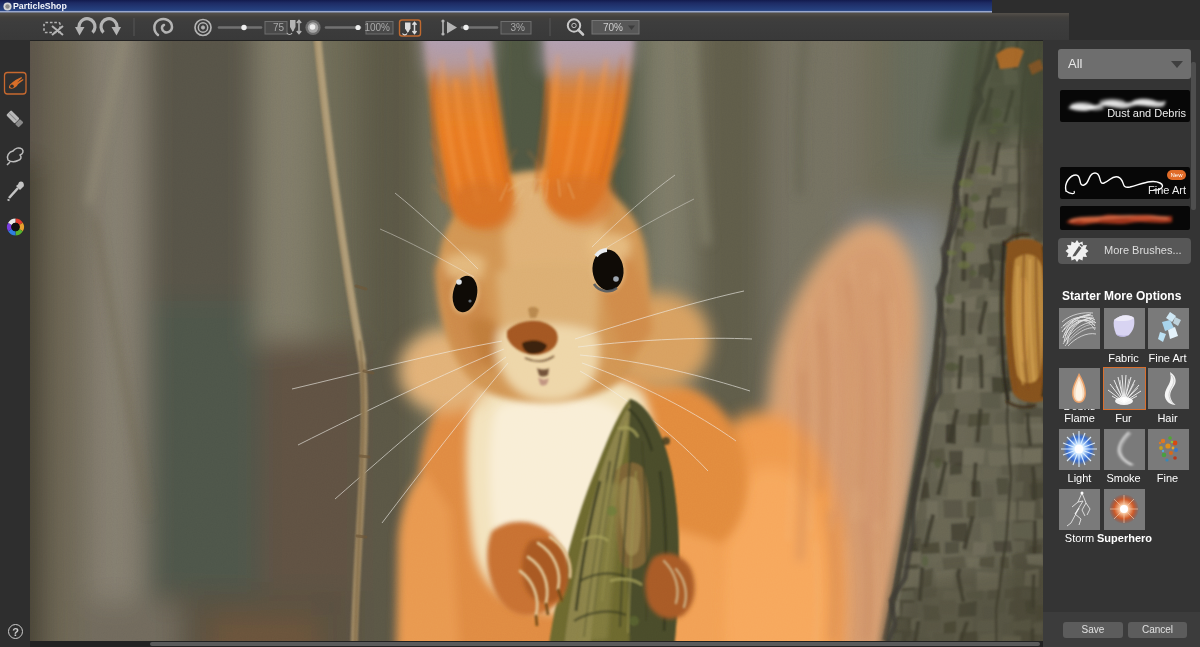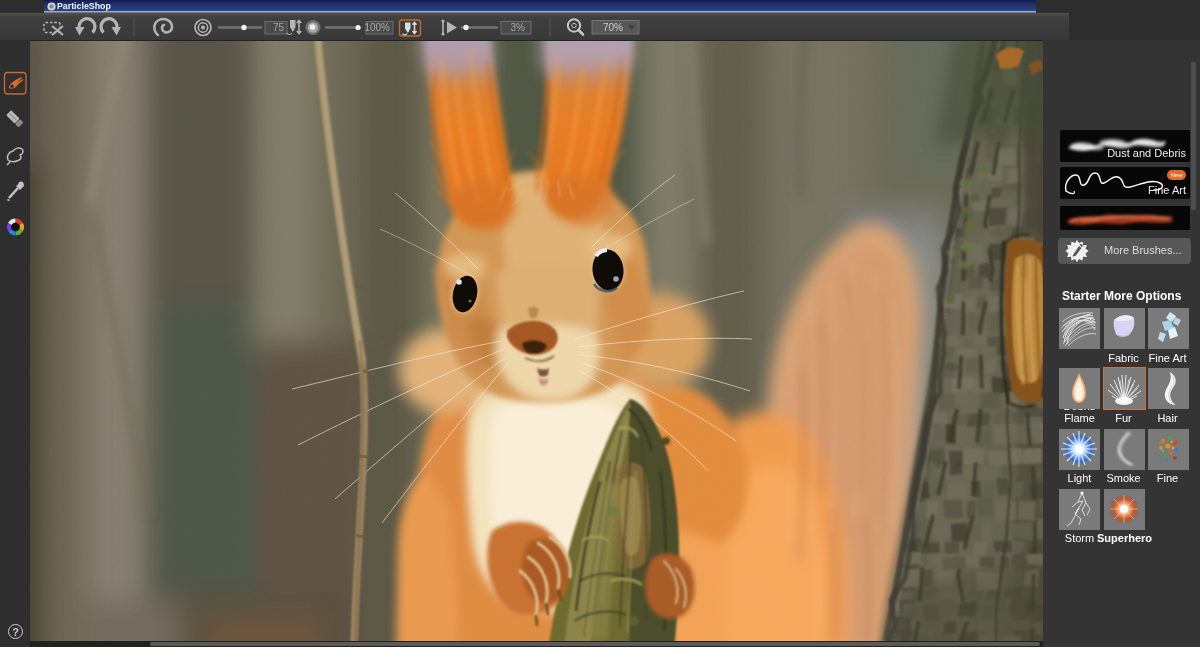--- a/index.html
+++ b/index.html
@@ -2,21 +2,21 @@
 <html><head>
 <meta charset="utf-8">
 <style>
 * { margin:0; padding:0; box-sizing:border-box; }
 html,body { width:1200px; height:647px; overflow:hidden; background:#2d2d2d;
   font-family:"Liberation Sans", sans-serif; }
 #app { position:relative; width:1200px; height:647px; }
 
 
 #titlebar { position:absolute; left:0; top:0; width:992px; height:13px;
-  background:linear-gradient(180deg, #131b4e 0px, #1d2b64 3px, #26407e 9.5px, #2c4887 10.5px, #9fadd2 11px, #93a1c6 12px, #56524a 13px);margin-left:44px; }
+  background:linear-gradient(180deg, #131b4e 0px, #1d2b64 3px, #26407e 9.5px, #2c4887 10.5px, #9fadd2 11px, #93a1c6 12px, #56524a 13px); }
 #titlebar .ticon { position:absolute; left:2.5px; top:1.5px; width:9px; height:9px; }
 #titlebar .ttext { position:absolute; left:13px; top:0px; color:#f2f4fa; font-size:9.5px;
   font-weight:bold; letter-spacing:0px; line-height:12px; font-size:8.8px;}
 
 
 #toolbar { position:absolute; left:0; top:13px; width:1069px; height:27px;
   background:linear-gradient(#54504a 0px, #42403d 4px, #3d3d3d 9px, #393939 27px); }
 #toolbar svg { margin-top:1px; }
 
 
@@ -672,21 +672,22 @@
       <path d="M7.4 4.3 A 8.6 8.6 0 0 1 0 8.6 L 0 4.3 A 4.3 4.3 0 0 0 3.7 2.1 Z" fill="#58b32e"></path>
       <path d="M0 8.6 A 8.6 8.6 0 0 1 -7.4 4.3 L -3.7 2.1 A 4.3 4.3 0 0 0 0 4.3 Z" fill="#2e7ee0"></path>
       <path d="M-7.4 4.3 A 8.6 8.6 0 0 1 -7.4 -4.3 L -3.7 -2.1 A 4.3 4.3 0 0 0 -3.7 2.1 Z" fill="#7a3ee0"></path>
       <path d="M-7.4 -4.3 A 8.6 8.6 0 0 1 0 -8.6 L 0 -4.3 A 4.3 4.3 0 0 0 -3.7 -2.1 Z" fill="#e8e8e8"></path>
       <circle r="4.2" fill="#111"></circle>
     </g>
   </svg>
   </div>
 
   <div id="rpanel">
-    <div class="bitem" id="bi1" style="top:50px;margin-top:40px;">
+    <div id="allbox">All<span class="tri"></span></div>
+    <div class="bitem" id="bi1" style="top:50px;">
       <svg width="128" height="32" viewBox="0 0 128 32">
         <defs>
             <filter id="fz1" x="-30%" y="-80%" width="160%" height="260%">
               <feGaussianBlur stdDeviation="1.6"></feGaussianBlur>
             </filter>
       </defs>
         <g filter="url(#fz1)" fill="#fff">
           <path d="M8 18 C 20 8 30 20 42 13 C 54 6 62 16 74 11 C 86 6 96 14 106 11 L 104 16 C 92 20 82 12 70 17 C 58 22 48 12 36 18 C 26 23 16 21 8 18 Z" opacity="0.8"></path>
           <ellipse cx="22" cy="16" rx="12" ry="4" opacity="0.5"></ellipse>
           <ellipse cx="52" cy="12" rx="13" ry="3.6" opacity="0.45"></ellipse>
@@ -866,14 +867,18 @@
         <circle cx="20" cy="20" r="15" fill="url(#sh1)"></circle>
         <g stroke="#f8d0b0" stroke-width="0.8" opacity="0.8">
           <path d="M20 6 L20 34 M6 20 L34 20 M10 10 L30 30 M30 10 L10 30"></path>
         </g>
         <circle cx="20" cy="20" r="4" fill="#fff"></circle>
       </svg>
     </div>
     <div class="tlabel" style="left:8px; top:492px;">Storm</div>
     <div class="tlabel" style="left:53px; top:492px;font-weight:bold;">Superhero</div>
   </div>
+  <div id="btnbar">
+    <div class="btn" id="savebtn">Save</div>
+    <div class="btn" id="cancelbtn">Cancel</div>
+  </div>
   <div id="help">?</div>
 </div>
 
 </body></html>

